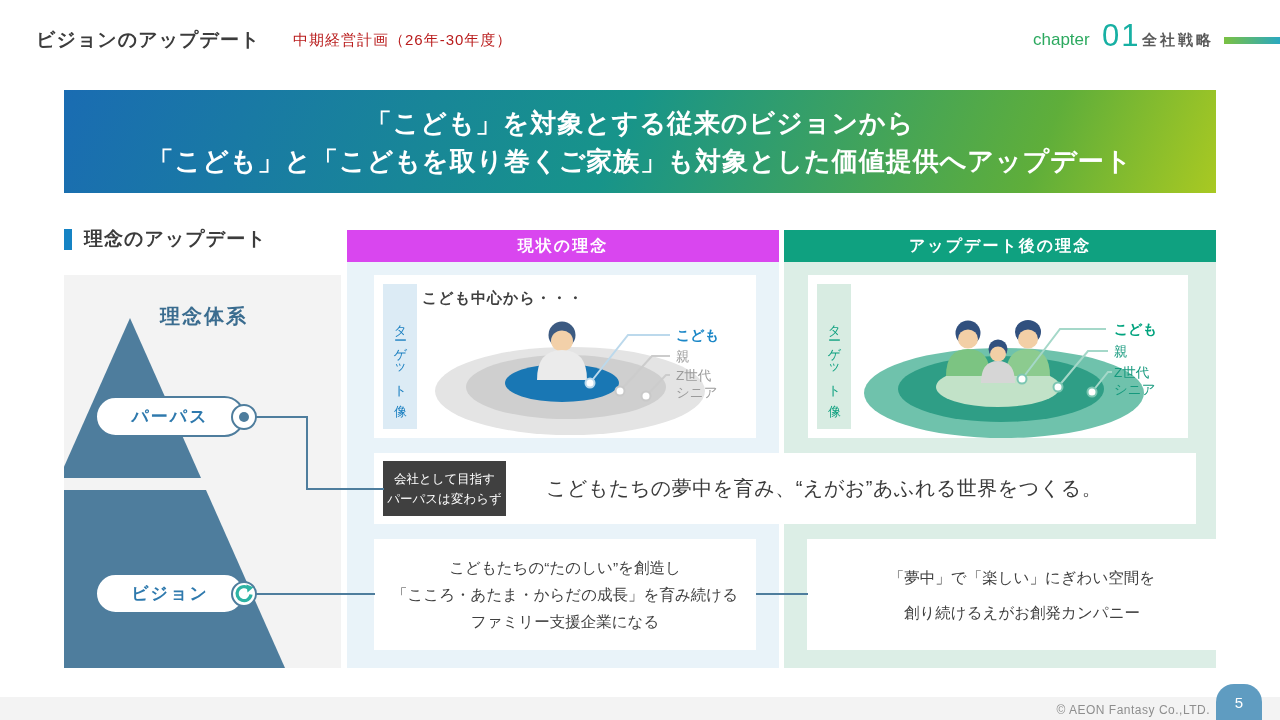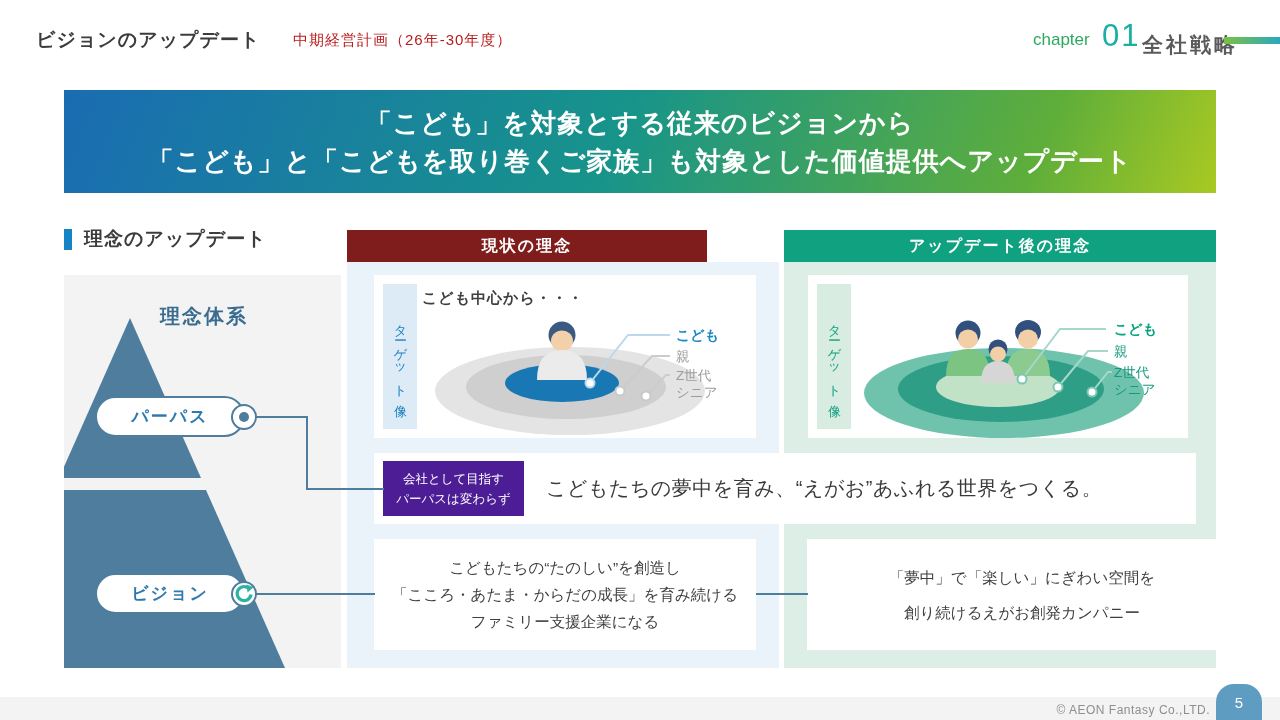--- a/index.html
+++ b/index.html
@@ -6,21 +6,21 @@
   html,body { width:1280px; height:720px; }
   body { font-family:"Liberation Sans", sans-serif; background:#ffffff; }
   #slide { position:relative; width:1280px; height:720px; background:#ffffff; overflow:hidden;padding-left:35px; }
 
   
   .hdr-title { position:absolute; left:36px; top:27px; font-size:19px; font-weight:bold; color:#3c3c3c; letter-spacing:1px; }
   .hdr-sub { position:absolute; left:293px; top:31px; font-size:15px; color:#b91c1c; letter-spacing:1px; }
   .chapter-wrap { position:absolute; left:1030px; top:18px; width:250px; height:40px; }
   .chapter-label { position:absolute; left:3px; top:12px; font-size:17px; color:#2ca95f; }
   .chapter-num { position:absolute; left:72px; top:0px; font-size:31px; font-weight:300; color:#17b0a3; letter-spacing:2px; }
-  .chapter-cat { position:absolute; left:112px; top:13px; font-size:21px; font-weight:bold; color:#5a5a5a; letter-spacing:3px; }
+  .chapter-cat { position:absolute; left:112px; top:13px; font-size:15px; font-weight:bold; color:#5a5a5a; letter-spacing:3px; }
   .chapter-bar { position:absolute; left:1224px; top:37px; width:56px; height:7px;
                  background:linear-gradient(90deg,#7bc142,#2aa8c0); }
 
   
   .banner { position:absolute; left:64px; top:90px; width:1152px; height:103px;
             background:linear-gradient(112deg,#1a6cb2 0%,#17948a 48%,#5fae3a 84%,#a9c922 100%);
             display:flex; flex-direction:column; justify-content:center; align-items:center; }
   .banner div { color:#ffffff; font-size:26px; font-weight:bold; line-height:38px; letter-spacing:1px; }
 
   
@@ -35,21 +35,21 @@
           letter-spacing:2px; z-index:6; }
   .pill-circle { position:absolute; width:26px; height:26px; border-radius:50%; background:#ffffff; border:2px solid #4e7d9d;
                  display:flex; align-items:center; justify-content:center; z-index:7; }
   .pill-dot { width:10px; height:10px; border-radius:50%; background:#4e7d9d; }
 
   .conn { position:absolute; background:#4e7d9d; z-index:5; }
 
   
   .col-hdr { position:absolute; top:230px; height:32px; display:flex; align-items:center; justify-content:center;
              color:#ffffff; font-size:16px; font-weight:bold; letter-spacing:2px; z-index:2; }
-  .col-hdr.current { left:347px; width:360px; background:#7f1d1d; }
+  .col-hdr.current { left:347px; width:432px; background:#d946ef; }
   .col-hdr.updated { left:784px; width:432px; background:#0fa180; }
   .col-body { position:absolute; top:262px; height:406px; z-index:1; }
   .col-body.current { left:347px; width:432px; background:#e9f3f9; }
   .col-body.updated { left:784px; width:432px; background:#dceee6; }
 
   
   .card { position:absolute; top:275px; height:163px; background:#ffffff; z-index:4; }
   .card.current { left:374px; width:382px; }
   .card.updated { left:808px; width:380px; }
   .strip { position:absolute; left:9px; top:9px; width:34px; height:145px; display:flex; align-items:center; justify-content:center;
@@ -60,21 +60,21 @@
   .card.current .card-title { font-size:15px; letter-spacing:1px; }
   .card.updated .card-title { font-size:14.5px; }
   .callout-label { position:absolute; font-size:13.5px; line-height:17px; white-space:nowrap; }
   .cl-main-blue { color:#1b87c7; font-weight:bold; font-size:14px; }
   .cl-gray { color:#9b9b9b; }
   .cl-main-teal { color:#00a37e; font-weight:bold; font-size:14px; }
   .cl-teal { color:#15997d; }
 
   
   .purpose-band { position:absolute; left:374px; top:453px; width:822px; height:71px; background:#ffffff; z-index:4; }
-  .purpose-tag { position:absolute; left:9px; top:8px; width:141px; height:55px; background:#4c1d95; color:#ffffff;
+  .purpose-tag { position:absolute; left:9px; top:8px; width:123px; height:55px; background:#404040; color:#ffffff;
                  display:flex; flex-direction:column; align-items:center; justify-content:center; font-size:12.5px; line-height:20px; }
   .purpose-statement { position:absolute; left:172px; top:0; height:71px; display:flex; align-items:center;
                        font-size:20px; color:#3a3a3a; letter-spacing:0.5px; }
 
   
   .vision-box { position:absolute; top:539px; height:111px; background:#ffffff; z-index:4;
                 display:flex; flex-direction:column; align-items:center; justify-content:center;
                 font-size:15.5px; color:#3f3f3f; line-height:27px; }
   .vision-box.current { left:374px; width:382px; }
   .vision-box.updated { left:807px; width:430px;gap:8px; }

